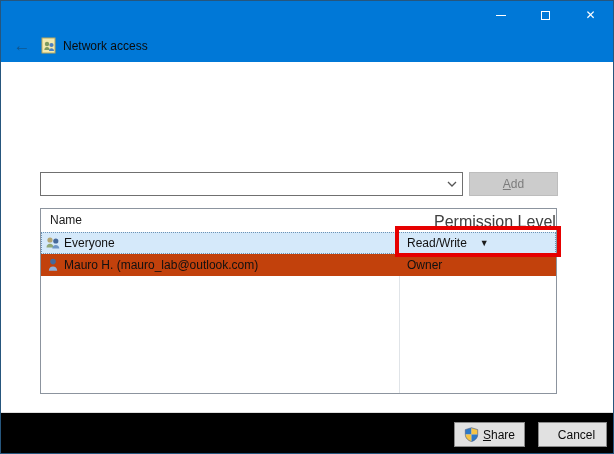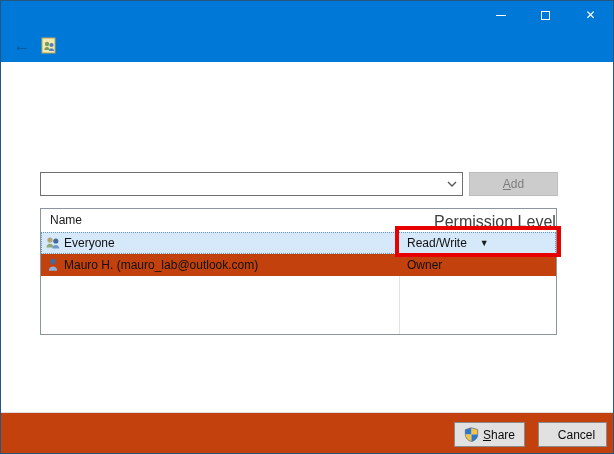--- a/index.html
+++ b/index.html
@@ -71,21 +71,21 @@
   .add-btn{
     position:absolute;left:468px;top:171px;width:89px;height:24px;
     background:#cccccc;border:1px solid #bdbdbd;color:#7c7c7c;
     font-size:12px;font-family:inherit;
     display:flex;align-items:center;justify-content:center;
   }
   .ak{display:block;}                 
   .ak::first-letter{text-decoration:underline;}
   
   .share-table{
-    position:absolute;left:39px;top:207px;width:517px;height:127px;
+    position:absolute;left:39px;top:207px;width:517px;height:186px;
     border:1px solid #8c949e;background:#fff;
   }
   .col-divider{
     position:absolute;left:358px;top:0;bottom:0;width:1px;background:#e0e4e8;
   }
   .t-header{position:absolute;left:0;top:0;right:0;height:23px;background:#fff;}
   .t-header .h-name{position:absolute;left:9px;top:4px;font-size:12px;color:#1a1a1a;}
   .t-header .h-perm{position:absolute;left:366px;top:4px;font-size:16px;color:#404040;margin-left:27px;}
   .t-row{position:absolute;left:0;right:0;height:22px;font-size:12px;color:#111;}
   .row-everyone{top:23px;background:var(--selection);outline:1px dotted #6d93b5;outline-offset:-1px;}
@@ -98,21 +98,21 @@
     position:absolute;left:394px;top:225px;width:166px;height:31px;
     border:4px solid var(--annotation);z-index:5;pointer-events:none;
   }
   
   .trouble-link{
     position:absolute;left:37px;top:378px;
     font-size:12px;color:var(--link);text-decoration:underline;cursor:pointer;
   }
   .footer{
     position:absolute;left:0;right:0;bottom:0;height:41px;
-    background:#c2410c;border-top:1px solid #dfdfdf;
+    background:#000000;border-top:1px solid #dfdfdf;
   }
   .f-btn{
     position:absolute;top:9px;height:25px;
     background:#e1e1e1;border:1px solid #8a8a8a;
     font-size:12px;color:#0b0b0b;font-family:inherit;
     display:flex;align-items:center;justify-content:center;gap:4px;
   }
   .share-btn{left:453px;width:71px;}
   .cancel-btn{left:537px;width:69px;padding-left:8px;}
   .shield{width:15px;height:15px;display:block;}
@@ -136,20 +136,21 @@
 
   <div class="navbar">
     <span class="back-arrow">←</span>
     <svg class="nav-icon" viewBox="0 0 17 17">
       <rect x="2" y="1" width="13" height="15" fill="#f2eaaf" stroke="#b9a85c" stroke-width="1"></rect>
       <circle cx="7" cy="7" r="2.2" fill="#7d9a5e"></circle>
       <path d="M4.3 13c0-2 1.3-3 2.7-3s2.7 1 2.7 3z" fill="#7d9a5e"></path>
       <circle cx="11.5" cy="8" r="2.1" fill="#4f81bd"></circle>
       <path d="M9 14c0-1.9 1.2-2.8 2.5-2.8S14 12.1 14 14z" fill="#4f81bd"></path>
     </svg>
+    <span class="nav-title">Network access</span>
   </div>
 
 
   <div class="combo">
     <input type="text" value="" style="">
     <svg class="chev" viewBox="0 0 10 8">
       <polyline points="1,2 5,6 9,2" fill="none" stroke="#555" stroke-width="1.3"></polyline>
     </svg>
   </div>
 

